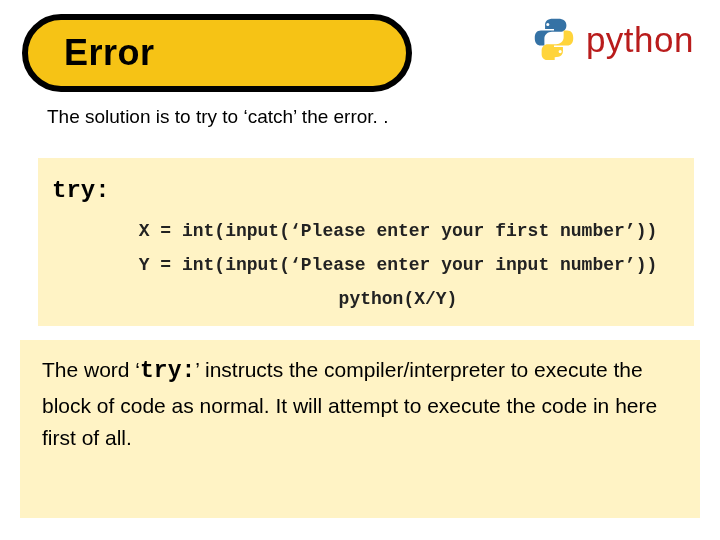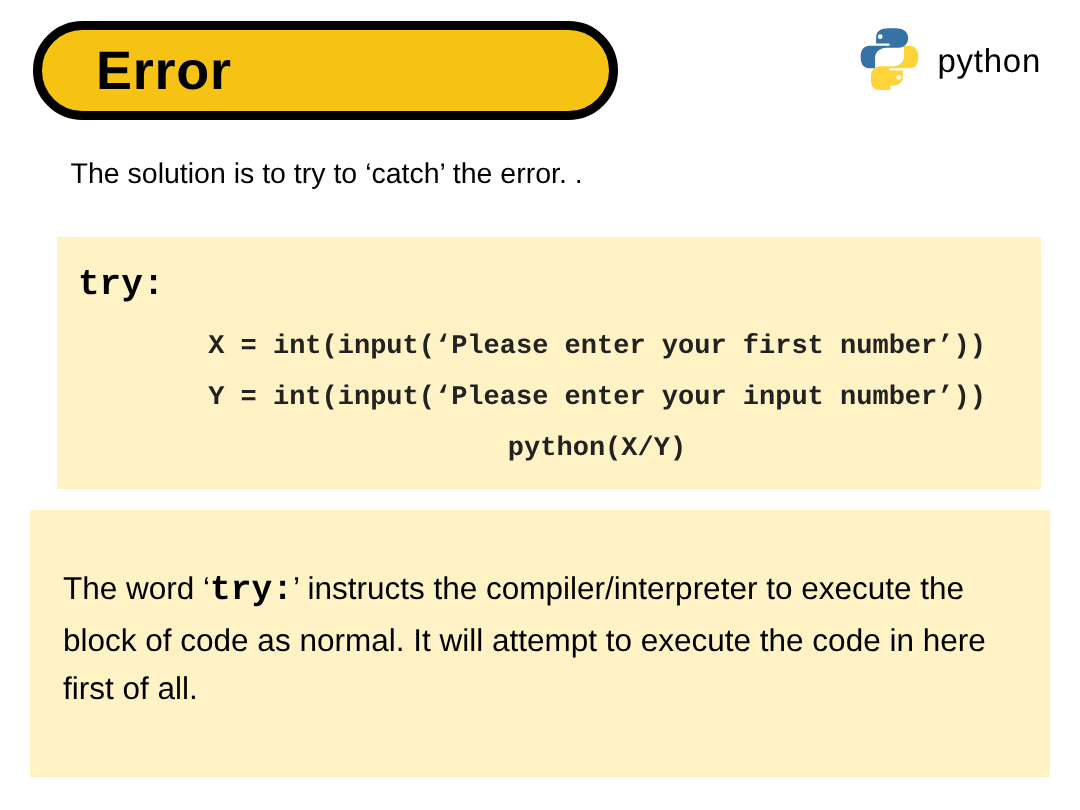--- a/index.html
+++ b/index.html
@@ -15,21 +15,21 @@
   .slide {
     position: relative;
     width: 720px;
     height: 540px;
   }
   .title-pill {
     position: absolute;
     top: 14px;
     left: 22px;
     width: 390px;
-    height: 66px;
+    height: 78px;
     background: #f6c315;
     border: 6px solid #000;
     border-radius: 48px;
     box-sizing: border-box;
     display: flex;
     align-items: center;
     padding-left: 36px;
   }
   .title-pill .t-bold {
     font-size: 36px;
@@ -44,22 +44,22 @@
   }
   .py-logo {
     position: absolute;
     top: 16px;
     right: 26px;
     display: flex;
     align-items: center;
   }
   .py-logo svg { width: 44px; height: 44px; }
   .py-word {
-    font-size: 22px;
-    color: #000000;
+    font-size: 35px;
+    color: #b91c1c;
     margin-left: 10px;
     letter-spacing: 0.5px;
   }
   .intro {
     position: absolute;
     top: 106px;
     left: 36px;
     font-size: 19px;
     margin-left: 11px;
   }
@@ -85,21 +85,21 @@
     font-weight: bold;
     font-size: 24px;
   }
   .explain {
     position: absolute;
     top: 340px;
     left: 20px;
     right: 20px;
     bottom: 22px;
     background: #fff3c5;
-    padding: 36px 22px 18px 22px;
+    padding: 14px 22px 18px 22px;
     box-sizing: border-box;
     font-size: 21px;
     line-height: 1.55;
   }
   .explain .mono {
     font-family: "Courier New", Courier, monospace;
     font-weight: bold;
     font-size: 23px;
   }
 </style>

